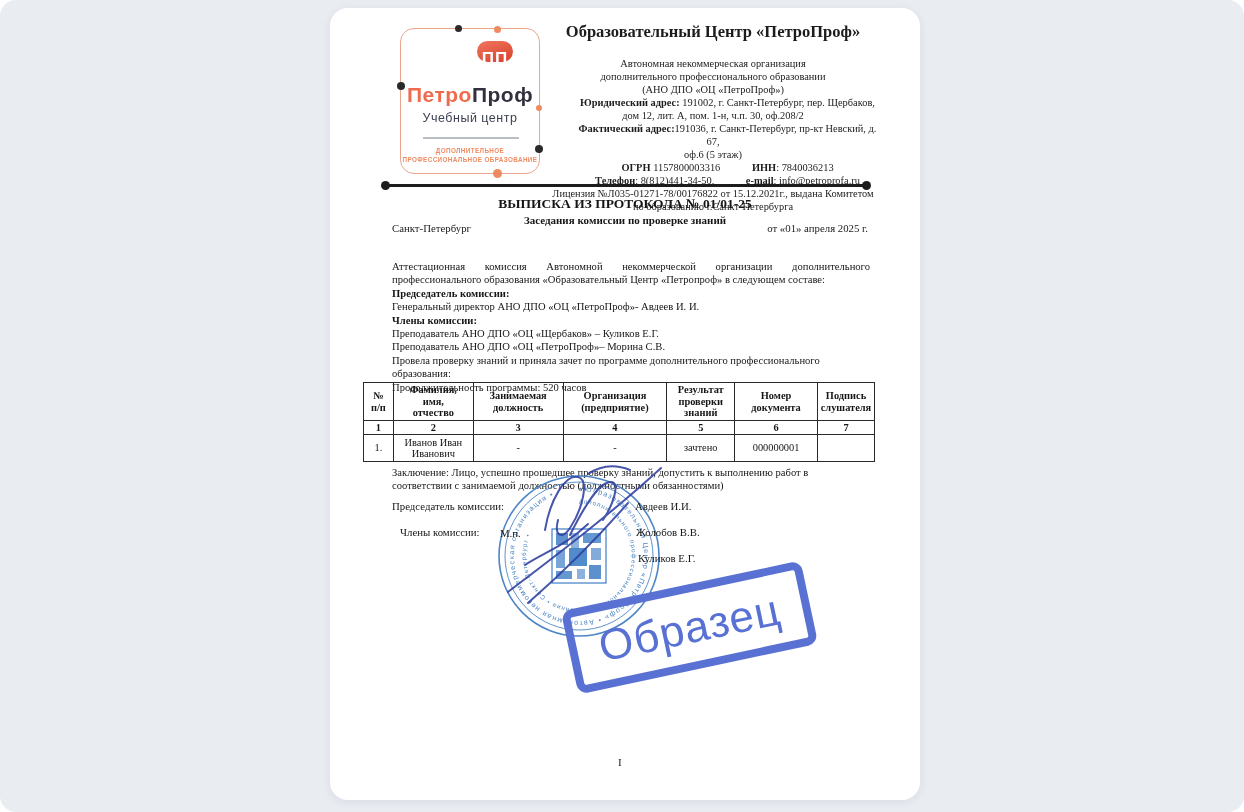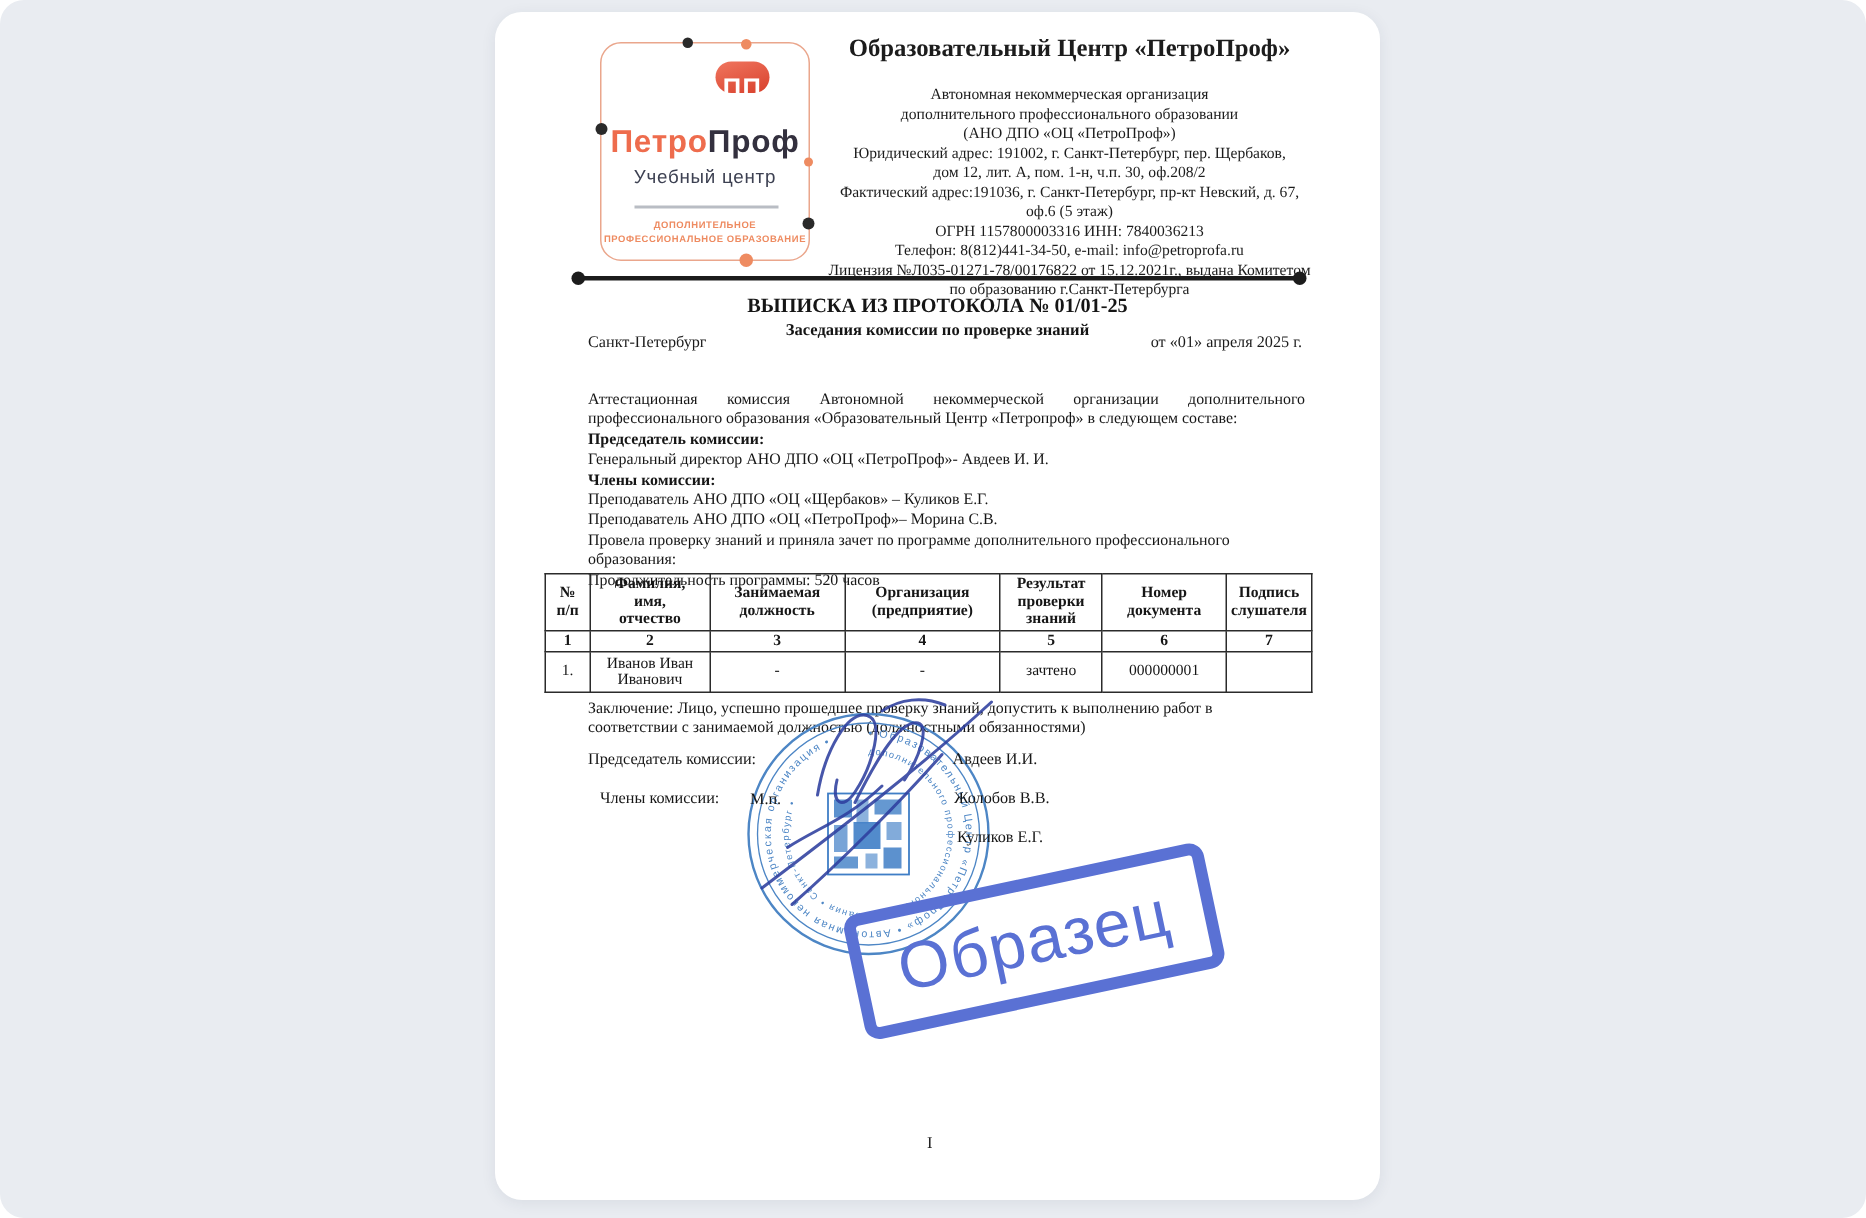--- a/index.html
+++ b/index.html
@@ -23,21 +23,21 @@
   .logo-cap{position:absolute;left:0;top:118px;width:100%;font-size:6.3px;font-weight:bold;color:#ee8b61;
             letter-spacing:.4px;line-height:8.5px;}
   .dot{position:absolute;border-radius:50%;}
   .dot.black{background:#2a2a2a;}
   .dot.orange{background:#ee8b61;}
 
   
   .org-header{position:absolute;left:218px;top:14px;width:330px;text-align:center;color:#1c1c1c;}
   .org-title{font-size:16.5px;font-weight:bold;margin-bottom:15px;}
   .org-line{font-size:10.4px;line-height:13px;}
-  .org-line b{font-weight:normal;}
+  .org-line b{font-weight:bold;margin-left:29px;}
 
   
   .hr-line{position:absolute;left:55px;top:176px;width:482px;height:3px;background:#1c1c1c;}
   .hr-line::before,.hr-line::after{content:"";position:absolute;top:-3px;width:9px;height:9px;border-radius:50%;background:#1c1c1c;}
   .hr-line::before{left:-4px;}
   .hr-line::after{right:-4px;}
 
   
   .doc-title{position:absolute;left:0;top:188px;width:100%;text-align:center;font-size:13.5px;font-weight:bold;color:#151515;}
   .doc-subtitle{position:absolute;left:0;top:206px;width:100%;text-align:center;font-size:11px;font-weight:bold;color:#151515;}

